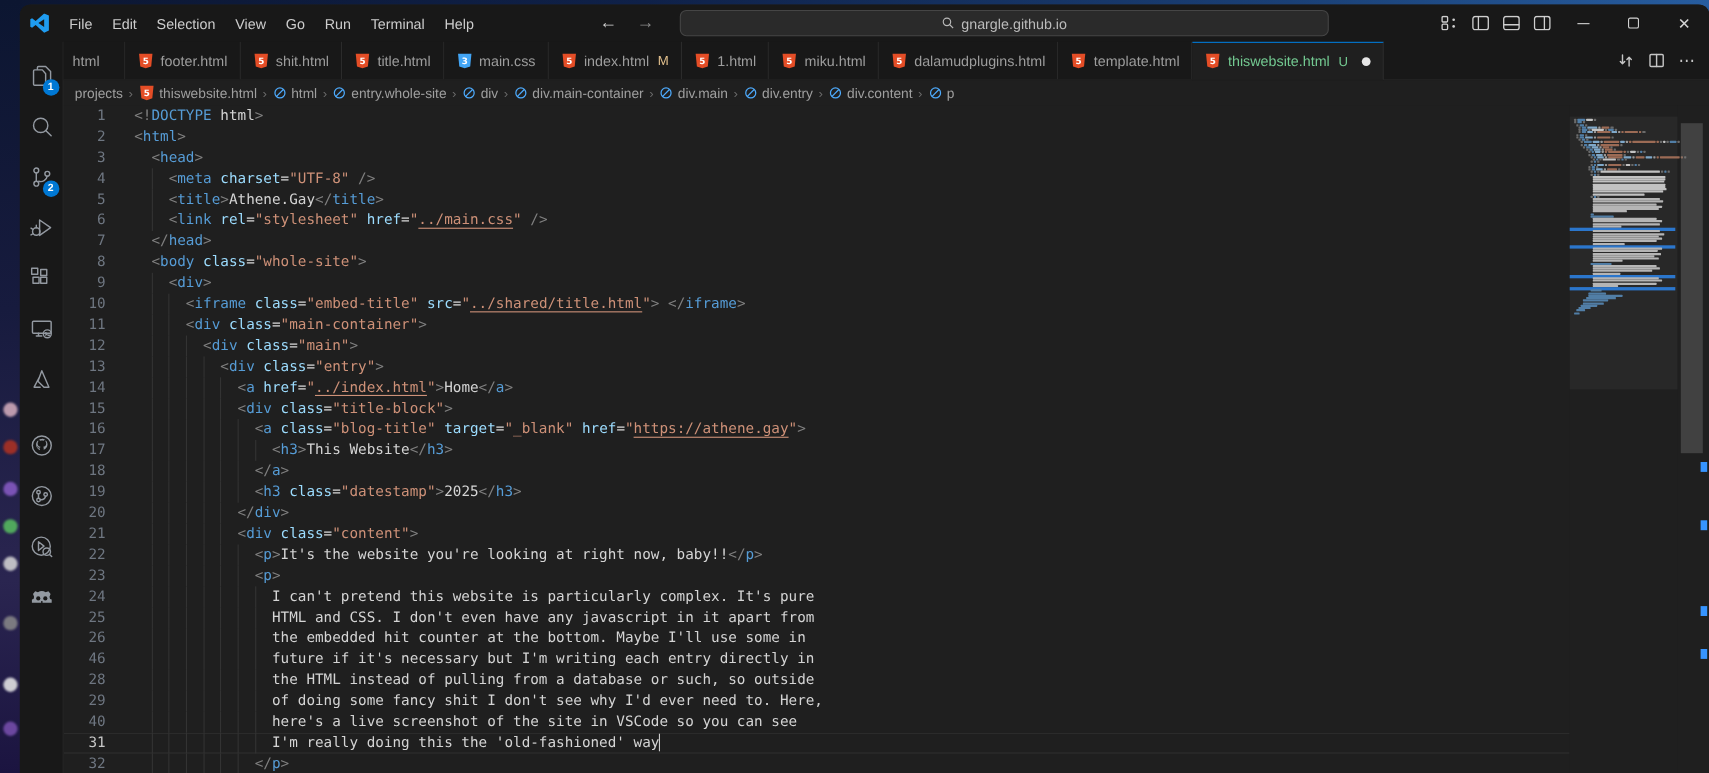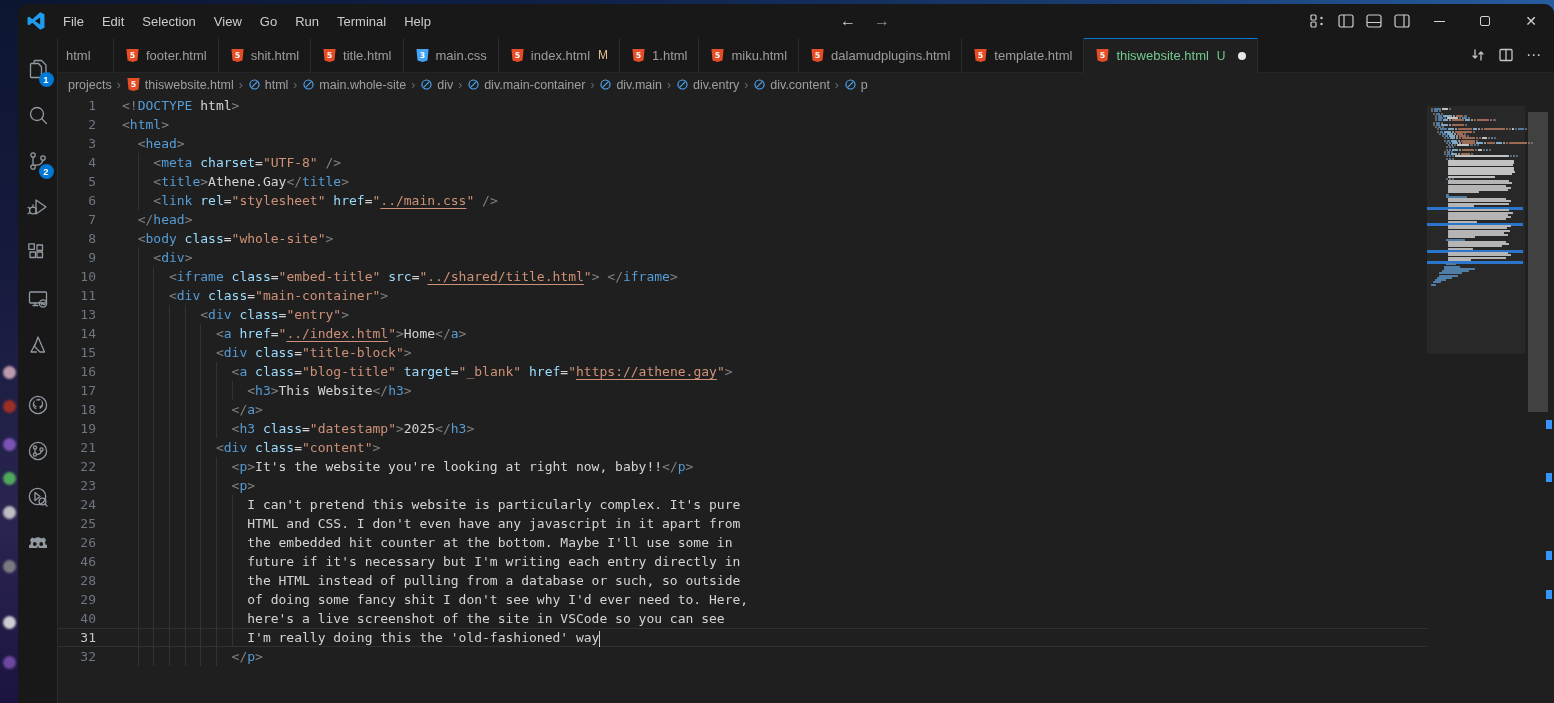--- a/index.html
+++ b/index.html
@@ -116,20 +116,29 @@
         <span class="menu-item">Selection</span>
         <span class="menu-item">View</span>
         <span class="menu-item">Go</span>
         <span class="menu-item">Run</span>
         <span class="menu-item">Terminal</span>
         <span class="menu-item">Help</span>
       </div>
     <div class="tb-center">
       <span class="nav-arrow">←</span>
       <span class="nav-arrow fwd">→</span>
+      <div class="cmd-center">
+        <span>
+          <svg width="12" height="12" viewBox="0 0 16 16">
+              <circle cx="6.5" cy="6.5" r="4.5" fill="none" stroke="#b9b9b9" stroke-width="1.4"></circle>
+              <line x1="10" y1="10" x2="14" y2="14" stroke="#b9b9b9" stroke-width="1.4"></line>
+            </svg>
+        </span>
+        <span>gnargle.github.io</span>
+      </div>
     </div>
     <div class="tb-right">
       <span class="layout-btn">
         <svg width="16" height="14" viewBox="0 0 16 14" fill="none" stroke="#cfcfcf" stroke-width="1.2">
           <rect x="1" y="1" width="5" height="5" rx="1"></rect>
             <rect x="1" y="8" width="5" height="5" rx="1"></rect>
           <circle cx="11.5" cy="4" r="1.2" fill="#cfcfcf" stroke="none"></circle>
             <circle cx="11.5" cy="10" r="1.2" fill="#cfcfcf" stroke="none"></circle>
         </svg>
       </span>
@@ -389,21 +398,21 @@
             <span>html</span>
           </span>
           <span class="bc-sep">›</span>
           <span class="bc-item">
             <span>
               <svg width="13" height="13" viewBox="0 0 16 16">
                 <circle cx="8" cy="8" r="5.6" fill="none" stroke="#4daafc" stroke-width="1.4"></circle>
                 <line x1="4.2" y1="11.8" x2="11.8" y2="4.2" stroke="#4daafc" stroke-width="1.4"></line>
               </svg>
             </span>
-            <span>main.whole-site</span>
+            <span>entry.whole-site</span>
           </span>
           <span class="bc-sep">›</span>
           <span class="bc-item">
             <span>
               <svg width="13" height="13" viewBox="0 0 16 16">
                 <circle cx="8" cy="8" r="5.6" fill="none" stroke="#4daafc" stroke-width="1.4"></circle>
                 <line x1="4.2" y1="11.8" x2="11.8" y2="4.2" stroke="#4daafc" stroke-width="1.4"></line>
               </svg>
             </span>
             <span>div</span>
@@ -500,20 +509,24 @@
             </div>
             <div class="cl">
               <span class="ln">10</span>
               <span class="lc"><span class="tk-w">      </span><span class="tk-p">&lt;</span><span class="tk-tag">iframe</span><span class="tk-attr"> class</span><span class="tk-eq">=</span><span class="tk-str">"embed-title"</span><span class="tk-attr"> src</span><span class="tk-eq">=</span><span class="tk-str">"</span><span class="tk-lnk">../shared/title.html</span><span class="tk-str">"</span><span class="tk-p">&gt;</span><span class="tk-txt"> </span><span class="tk-p">&lt;/</span><span class="tk-tag">iframe</span><span class="tk-p">&gt;</span><span class="guide" style="left: 2ch;"></span><span class="guide" style="left: 4ch;"></span></span>
             </div>
             <div class="cl">
               <span class="ln">11</span>
               <span class="lc"><span class="tk-w">      </span><span class="tk-p">&lt;</span><span class="tk-tag">div</span><span class="tk-attr"> class</span><span class="tk-eq">=</span><span class="tk-str">"main-container"</span><span class="tk-p">&gt;</span><span class="guide" style="left: 2ch;"></span><span class="guide" style="left: 4ch;"></span></span>
             </div>
             <div class="cl">
+              <span class="ln">12</span>
+              <span class="lc"><span class="tk-w">        </span><span class="tk-p">&lt;</span><span class="tk-tag">div</span><span class="tk-attr"> class</span><span class="tk-eq">=</span><span class="tk-str">"main"</span><span class="tk-p">&gt;</span><span class="guide" style="left: 2ch;"></span><span class="guide" style="left: 4ch;"></span><span class="guide" style="left: 6ch;"></span></span>
+            </div>
+            <div class="cl">
               <span class="ln">13</span>
               <span class="lc"><span class="tk-w">          </span><span class="tk-p">&lt;</span><span class="tk-tag">div</span><span class="tk-attr"> class</span><span class="tk-eq">=</span><span class="tk-str">"entry"</span><span class="tk-p">&gt;</span><span class="guide" style="left: 2ch;"></span><span class="guide" style="left: 4ch;"></span><span class="guide" style="left: 6ch;"></span><span class="guide" style="left: 8ch;"></span></span>
             </div>
             <div class="cl">
               <span class="ln">14</span>
               <span class="lc"><span class="tk-w">            </span><span class="tk-p">&lt;</span><span class="tk-tag">a</span><span class="tk-attr"> href</span><span class="tk-eq">=</span><span class="tk-str">"</span><span class="tk-lnk">../index.html</span><span class="tk-str">"</span><span class="tk-p">&gt;</span><span class="tk-txt">Home</span><span class="tk-p">&lt;/</span><span class="tk-tag">a</span><span class="tk-p">&gt;</span><span class="guide" style="left: 2ch;"></span><span class="guide" style="left: 4ch;"></span><span class="guide" style="left: 6ch;"></span><span class="guide" style="left: 8ch;"></span><span class="guide" style="left: 10ch;"></span></span>
             </div>
             <div class="cl">
               <span class="ln">15</span>
               <span class="lc"><span class="tk-w">            </span><span class="tk-p">&lt;</span><span class="tk-tag">div</span><span class="tk-attr"> class</span><span class="tk-eq">=</span><span class="tk-str">"title-block"</span><span class="tk-p">&gt;</span><span class="guide" style="left: 2ch;"></span><span class="guide" style="left: 4ch;"></span><span class="guide" style="left: 6ch;"></span><span class="guide" style="left: 8ch;"></span><span class="guide" style="left: 10ch;"></span></span>
@@ -526,20 +539,24 @@
               <span class="ln">17</span>
               <span class="lc"><span class="tk-w">                </span><span class="tk-p">&lt;</span><span class="tk-tag">h3</span><span class="tk-p">&gt;</span><span class="tk-txt">This Website</span><span class="tk-p">&lt;/</span><span class="tk-tag">h3</span><span class="tk-p">&gt;</span><span class="guide" style="left: 2ch;"></span><span class="guide" style="left: 4ch;"></span><span class="guide" style="left: 6ch;"></span><span class="guide" style="left: 8ch;"></span><span class="guide" style="left: 10ch;"></span><span class="guide" style="left: 12ch;"></span><span class="guide" style="left: 14ch;"></span></span>
             </div>
             <div class="cl">
               <span class="ln">18</span>
               <span class="lc"><span class="tk-w">              </span><span class="tk-p">&lt;/</span><span class="tk-tag">a</span><span class="tk-p">&gt;</span><span class="guide" style="left: 2ch;"></span><span class="guide" style="left: 4ch;"></span><span class="guide" style="left: 6ch;"></span><span class="guide" style="left: 8ch;"></span><span class="guide" style="left: 10ch;"></span><span class="guide" style="left: 12ch;"></span></span>
             </div>
             <div class="cl">
               <span class="ln">19</span>
               <span class="lc"><span class="tk-w">              </span><span class="tk-p">&lt;</span><span class="tk-tag">h3</span><span class="tk-attr"> class</span><span class="tk-eq">=</span><span class="tk-str">"datestamp"</span><span class="tk-p">&gt;</span><span class="tk-txt">2025</span><span class="tk-p">&lt;/</span><span class="tk-tag">h3</span><span class="tk-p">&gt;</span><span class="guide" style="left: 2ch;"></span><span class="guide" style="left: 4ch;"></span><span class="guide" style="left: 6ch;"></span><span class="guide" style="left: 8ch;"></span><span class="guide" style="left: 10ch;"></span><span class="guide" style="left: 12ch;"></span></span>
+            </div>
+            <div class="cl">
+              <span class="ln">20</span>
+              <span class="lc"><span class="tk-w">            </span><span class="tk-p">&lt;/</span><span class="tk-tag">div</span><span class="tk-p">&gt;</span><span class="guide" style="left: 2ch;"></span><span class="guide" style="left: 4ch;"></span><span class="guide" style="left: 6ch;"></span><span class="guide" style="left: 8ch;"></span><span class="guide" style="left: 10ch;"></span></span>
             </div>
             <div class="cl">
               <span class="ln">21</span>
               <span class="lc"><span class="tk-w">            </span><span class="tk-p">&lt;</span><span class="tk-tag">div</span><span class="tk-attr"> class</span><span class="tk-eq">=</span><span class="tk-str">"content"</span><span class="tk-p">&gt;</span><span class="guide" style="left: 2ch;"></span><span class="guide" style="left: 4ch;"></span><span class="guide" style="left: 6ch;"></span><span class="guide" style="left: 8ch;"></span><span class="guide" style="left: 10ch;"></span></span>
             </div>
             <div class="cl">
               <span class="ln">22</span>
               <span class="lc"><span class="tk-w">              </span><span class="tk-p">&lt;</span><span class="tk-tag">p</span><span class="tk-p">&gt;</span><span class="tk-txt">It's the website you're looking at right now, baby!!</span><span class="tk-p">&lt;/</span><span class="tk-tag">p</span><span class="tk-p">&gt;</span><span class="guide" style="left: 2ch;"></span><span class="guide" style="left: 4ch;"></span><span class="guide" style="left: 6ch;"></span><span class="guide" style="left: 8ch;"></span><span class="guide" style="left: 10ch;"></span><span class="guide" style="left: 12ch;"></span></span>
             </div>
             <div class="cl">

